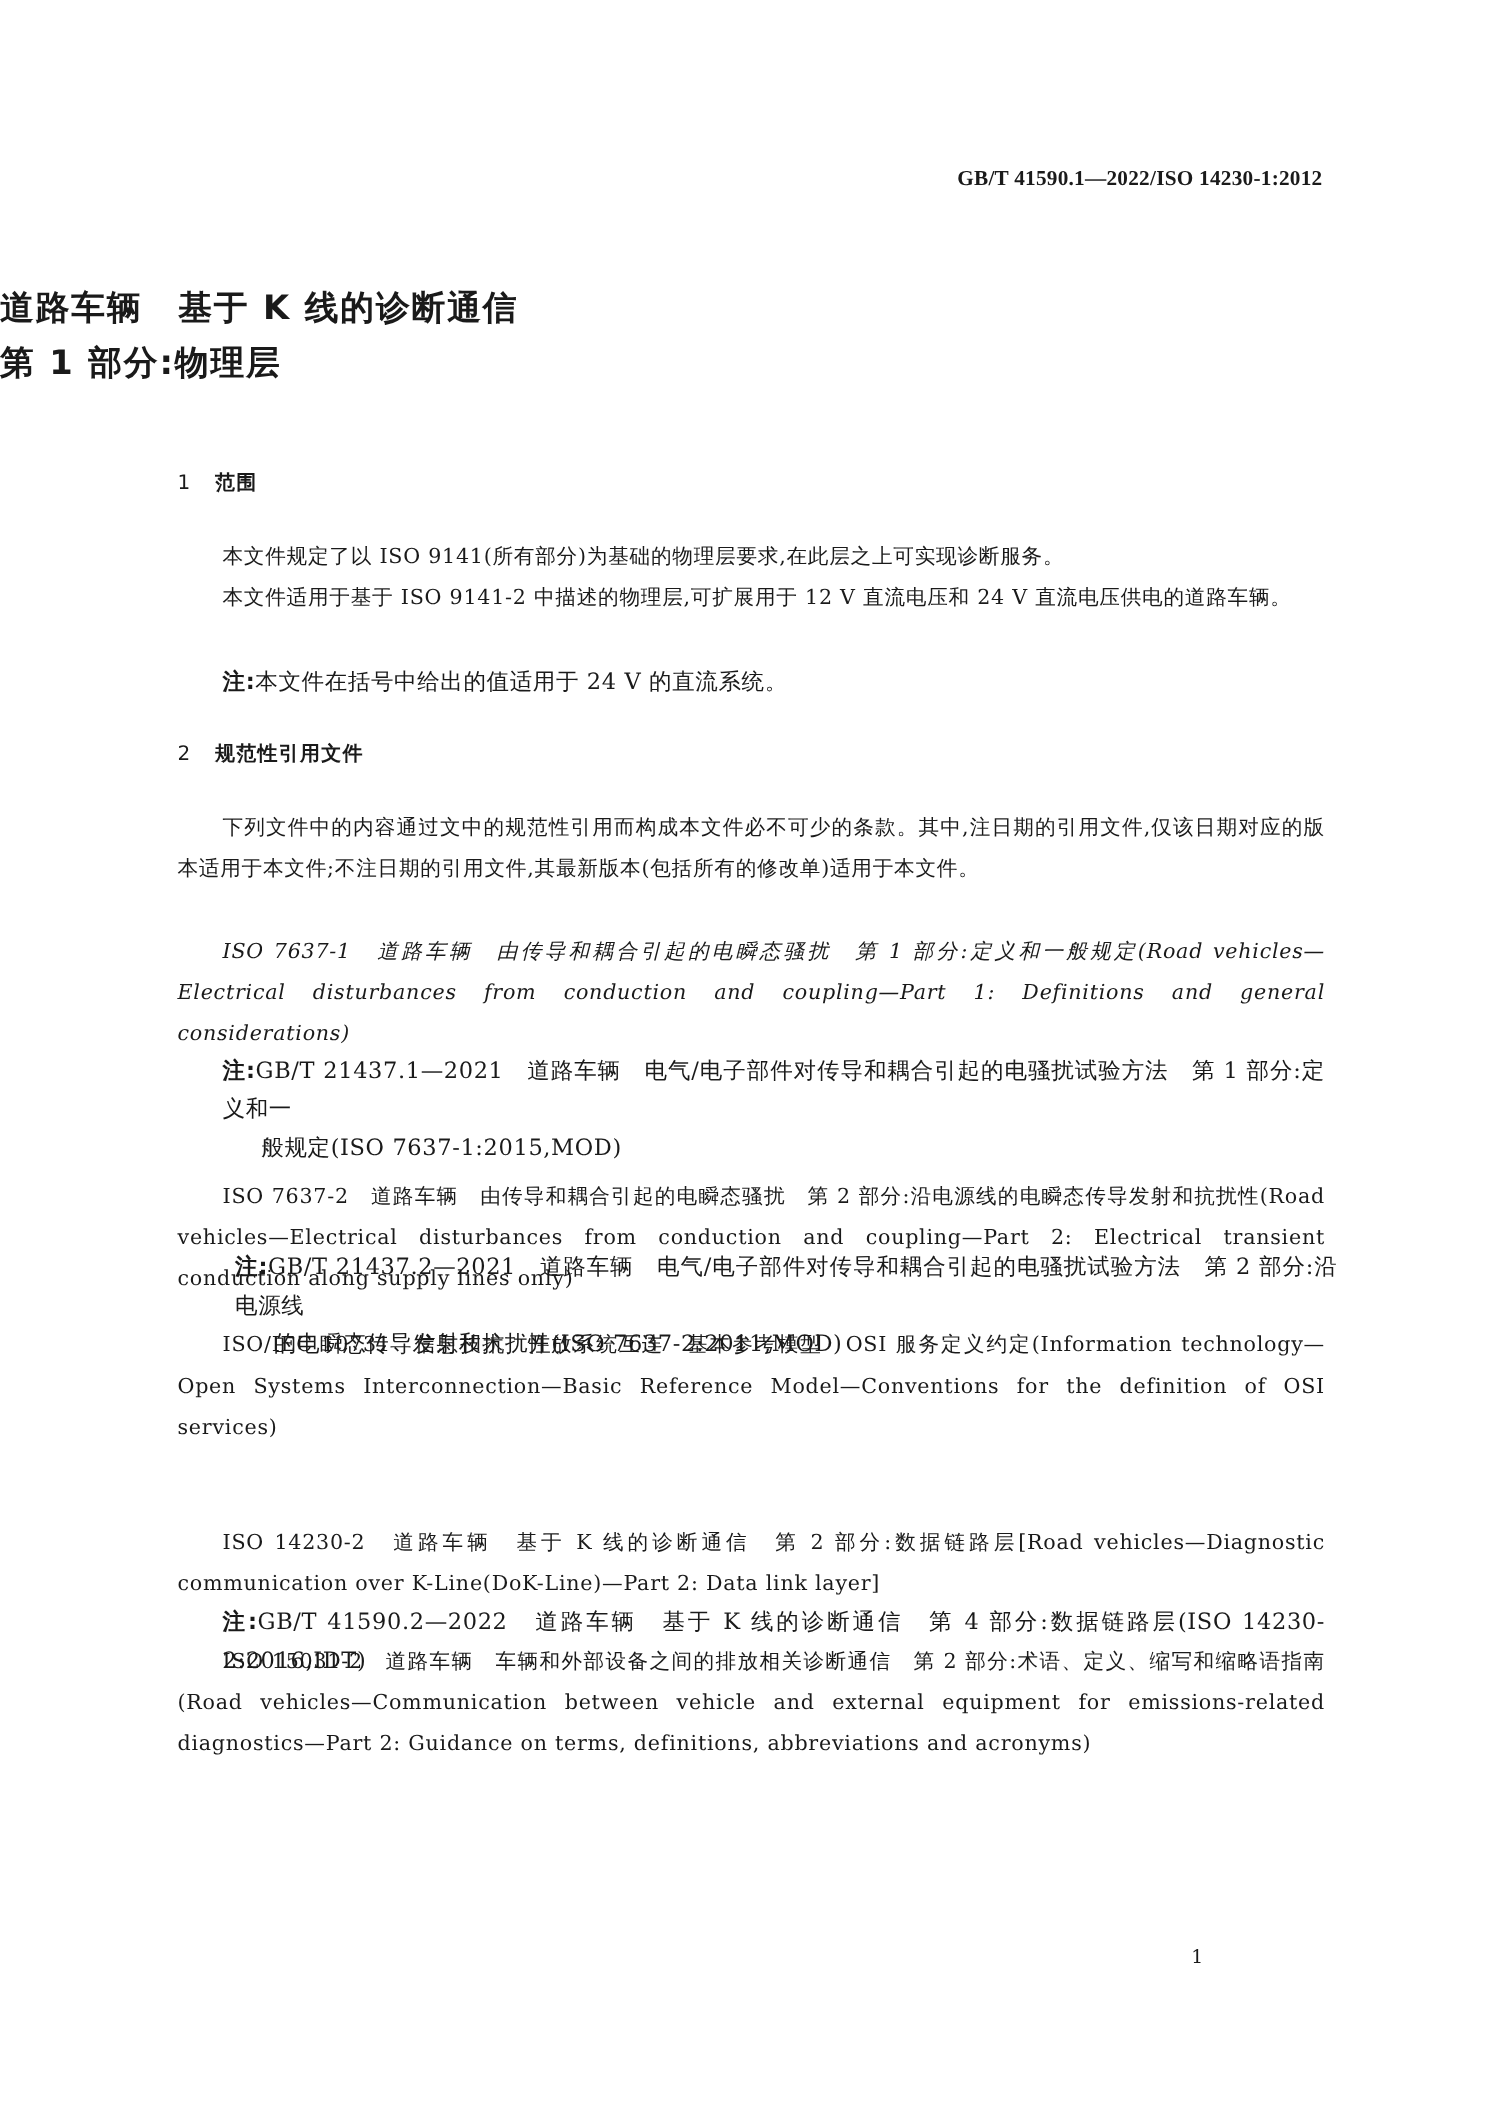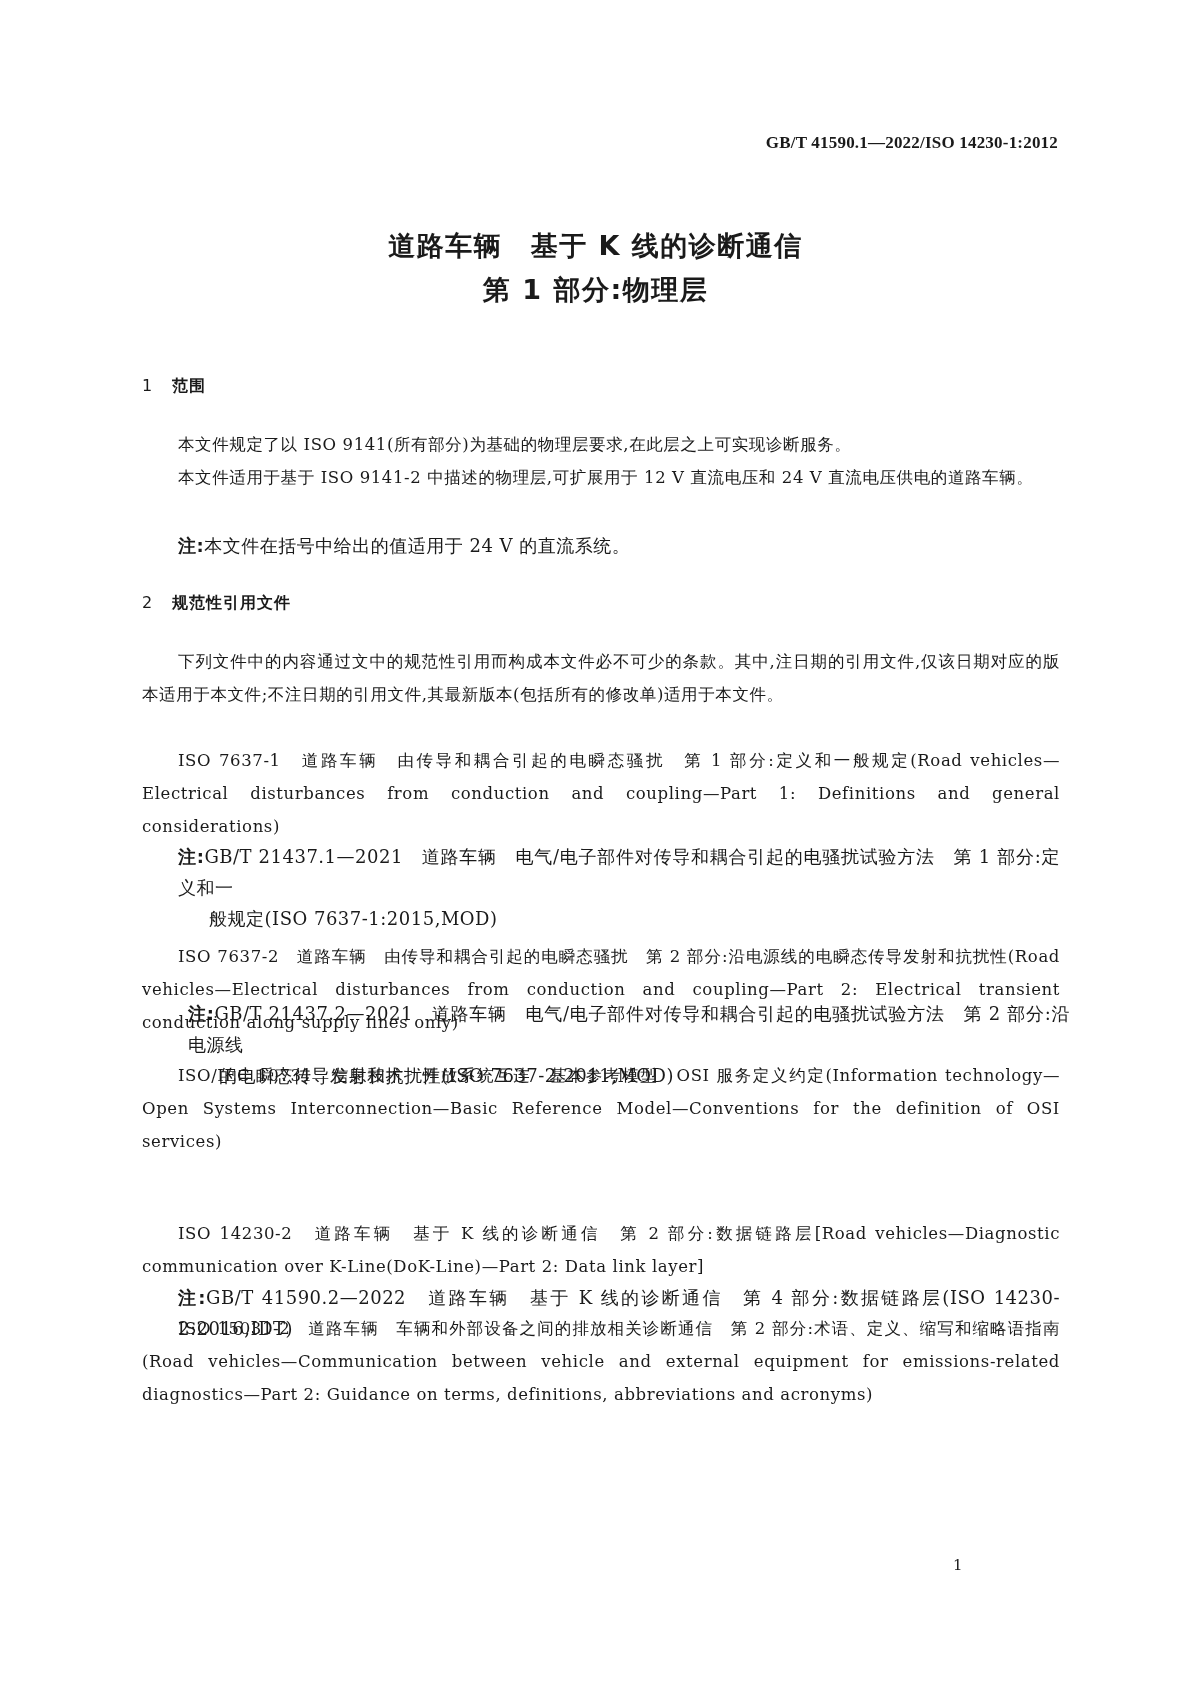--- a/index.html
+++ b/index.html
@@ -1,21 +1,21 @@
 <!DOCTYPE html>
 <html><head>
   <meta charset="utf-8">
   <style>
     html, body { margin: 0; padding: 0; background: #ffffff; }
     body { width: 1191px; height: 1684px; position: relative; overflow: hidden;
       font-family: "DejaVu Serif", "Liberation Serif", serif; color: #1a1a1a; }
     .page { position: absolute; left: 0; top: 0; width: 1191px; height: 1684px; }
     .std-code { position: absolute; right: 133px; top: 133px; font-size: 17px; font-weight: bold;
       font-family: "Liberation Serif", "DejaVu Serif", serif; letter-spacing: 0.2px; }
-    .title { position: absolute; left: 0; width: 1191px; text-align: center;
+    .title { position: absolute; left: 0; width: 1191px; text-align: left;
       font-family: "DejaVu Sans", "Liberation Sans", sans-serif; font-weight: bold; font-size: 27px; letter-spacing: 1.5px; }
     .title.l1 { top: 228px; }
     .title.l2 { top: 272px; }
     .h { position: absolute; left: 142px; font-family: "DejaVu Sans", "Liberation Sans", sans-serif;
       font-weight: bold; font-size: 16px; letter-spacing: 1px; }
     .h .num { display: inline-block; width: 30px; font-weight: normal; }
     .p { position: absolute; left: 142px; width: 918px; font-size: 16.5px; line-height: 33px;
       text-align: justify; text-align-last: left; letter-spacing: 0.6px; }
     .p.indent { text-indent: 36px; }
     .note { position: absolute; left: 178px; width: 882px; font-size: 18px; line-height: 31px;
@@ -41,21 +41,21 @@
   <div class="p indent" style="top:461px;">本文件适用于基于 ISO 9141-2 中描述的物理层,可扩展用于 12 V 直流电压和 24 V 直流电压供电的道路车辆。</div>
   <div class="note" style="top:530px;">
     <span class="lbl">注:</span><span>本文件在括号中给出的值适用于 24 V 的直流系统。</span>
   </div>
 
   <div class="h" style="top:593px;">
     <span class="num">2</span><span>规范性引用文件</span>
   </div>
   <div class="p indent" style="top:645px;">下列文件中的内容通过文中的规范性引用而构成本文件必不可少的条款。其中,注日期的引用文件,仅该日期对应的版本适用于本文件;不注日期的引用文件,其最新版本(包括所有的修改单)适用于本文件。</div>
 
-  <div class="p indent" style="top:744px;">ISO 7637-1　道路车辆　由传导和耦合引起的电瞬态骚扰　第 1 部分:定义和一般规定(Road vehicles—Electrical disturbances from conduction and coupling—Part 1: Definitions and general considerations)</div>
+  <div class="p indent" style="top:744px;font-style:italic;">ISO 7637-1　道路车辆　由传导和耦合引起的电瞬态骚扰　第 1 部分:定义和一般规定(Road vehicles—Electrical disturbances from conduction and coupling—Part 1: Definitions and general considerations)</div>
   <div class="note" style="top:841px;">
     <span class="lbl">注:</span><span>GB/T 21437.1—2021　道路车辆　电气/电子部件对传导和耦合引起的电骚扰试验方法　第 1 部分:定义和一</span>
     <span class="cont">般规定(ISO 7637-1:2015,MOD)</span>
   </div>
 
   <div class="p indent" style="top:902px;margin-top:38px;">ISO 7637-2　道路车辆　由传导和耦合引起的电瞬态骚扰　第 2 部分:沿电源线的电瞬态传导发射和抗扰性(Road vehicles—Electrical disturbances from conduction and coupling—Part 2: Electrical transient conduction along supply lines only)</div>
   <div class="note" style="top:998px;margin-left:10px;">
     <span class="lbl">注:</span><span>GB/T 21437.2—2021　道路车辆　电气/电子部件对传导和耦合引起的电骚扰试验方法　第 2 部分:沿电源线</span>
     <span class="cont">的电瞬态传导发射和抗扰性(ISO 7637-2:2011,MOD)</span>
   </div>

